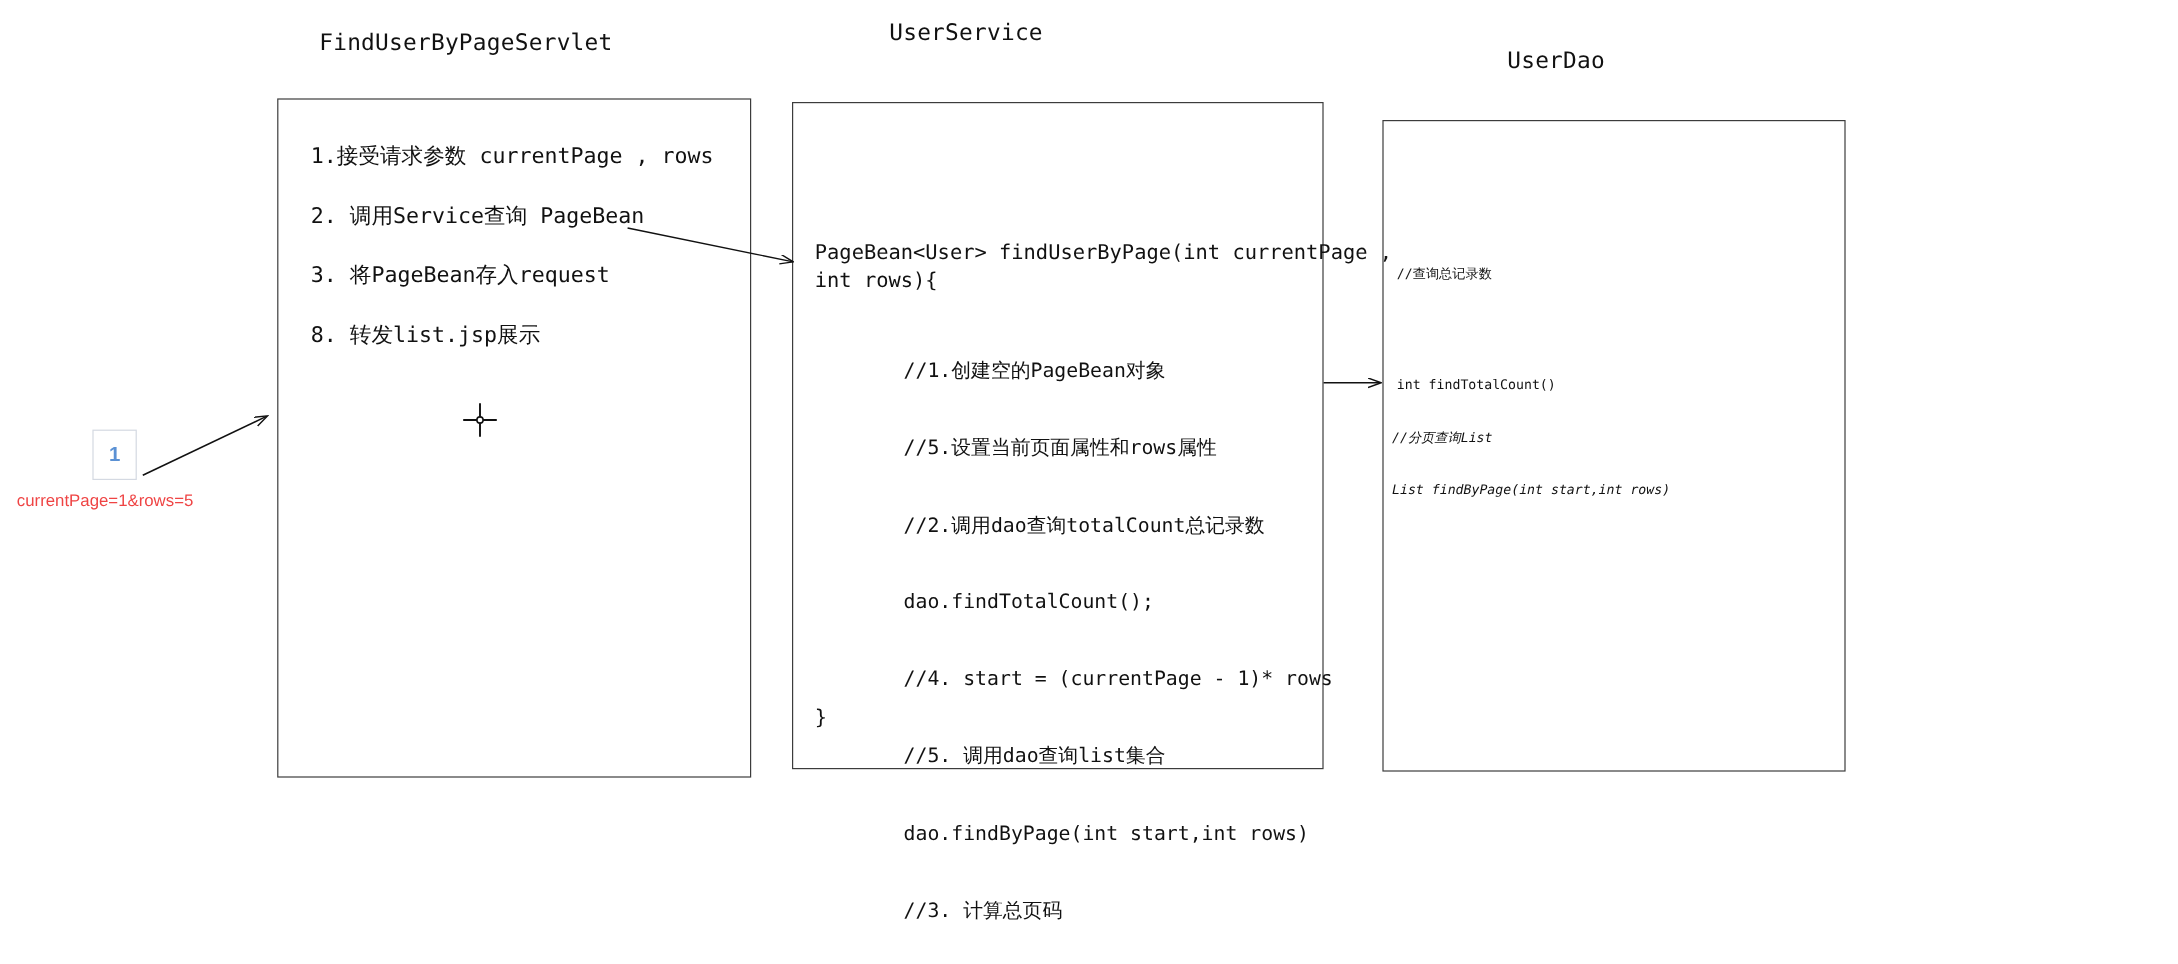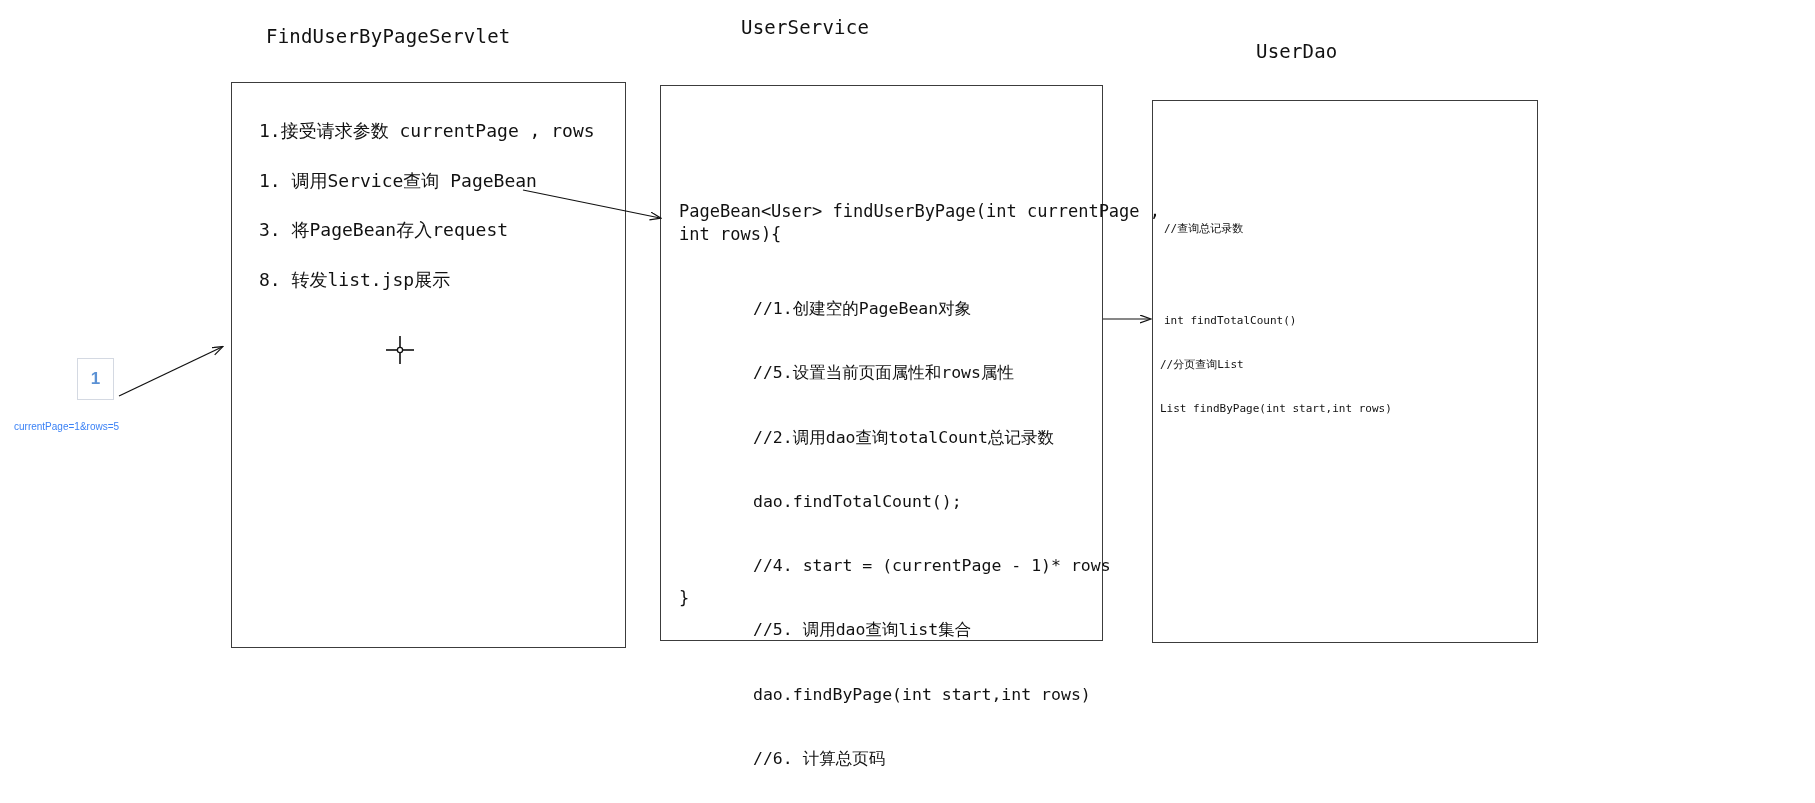--- a/index.html
+++ b/index.html
@@ -106,21 +106,21 @@
   
   .dao-block {
     position: absolute;
     font-family: "DejaVu Sans Mono", "Liberation Mono", monospace;
     font-size: 11px;
     line-height: 1.35;
     color: #111;
     white-space: pre;
   }
   #dao-block-1 { left: 1164px; top: 192px; }
-  #dao-block-2 { left: 1160px; top: 328px; }
+  #dao-block-2 { left: 1160px; top: 328px; font-style: italic; }
   .dao-block .gap { display: block; height: 18px; }
 
   
   #marker-one {
     position: absolute;
     left: 77px;
     top: 358px;
     width: 37px;
     height: 42px;
     border: 1px solid #d4d9e2;
@@ -130,24 +130,24 @@
     align-items: center;
     justify-content: center;
     font-family: "Liberation Sans", "DejaVu Sans", sans-serif;
     font-size: 17px;
     font-weight: 700;
     color: #5b91d4;
   }
   #request-label {
     position: absolute;
     left: 14px;
-    top: 421px;
+    top: 409px;
     font-family: "Liberation Sans", "DejaVu Sans", sans-serif;
-    font-size: 10px;
-    color: #3b82f6;
+    font-size: 14px;
+    color: #ef4444;
     white-space: nowrap;
   }
 
   
   #crosshair {
     position: absolute;
     left: 384px;
     top: 334px;
     width: 32px;
     height: 32px;
@@ -161,37 +161,37 @@
   <div class="col-title" id="title-servlet">FindUserByPageServlet</div>
   <div class="col-title" id="title-service">UserService</div>
   <div class="col-title" id="title-dao">UserDao</div>
 
   <div class="class-box" id="box-servlet"></div>
   <div class="class-box" id="box-service"></div>
   <div class="class-box" id="box-dao"></div>
 
   <div class="servlet-steps">
     <div class="step">1.接受请求参数 currentPage , rows</div>
-    <div class="step">1. 调用Service查询 PageBean</div>
+    <div class="step">2. 调用Service查询 PageBean</div>
     <div class="step">3. 将PageBean存入request</div>
     <div class="step">8. 转发list.jsp展示</div>
   </div>
 
   <div class="svc-sig">PageBean&lt;User&gt; findUserByPage(int currentPage ,
 int rows){</div>
 
   <div class="svc-body">
     <div>//1.创建空的PageBean对象</div>
     <div>//5.设置当前页面属性和rows属性</div>
     <div>//2.调用dao查询totalCount总记录数</div>
     <div>dao.findTotalCount();</div>
     <div>//4. start = (currentPage - 1)* rows</div>
     <div>//5. 调用dao查询list集合</div>
     <div>dao.findByPage(int start,int rows)</div>
-    <div>//6. 计算总页码</div>
+    <div>//3. 计算总页码</div>
     
     
   </div>
 
   <div class="svc-close">}</div>
 
   <div class="dao-block" id="dao-block-1">
     <div>//查询总记录数</div>
     <span class="gap"></span>
     <div>int findTotalCount()</div>

